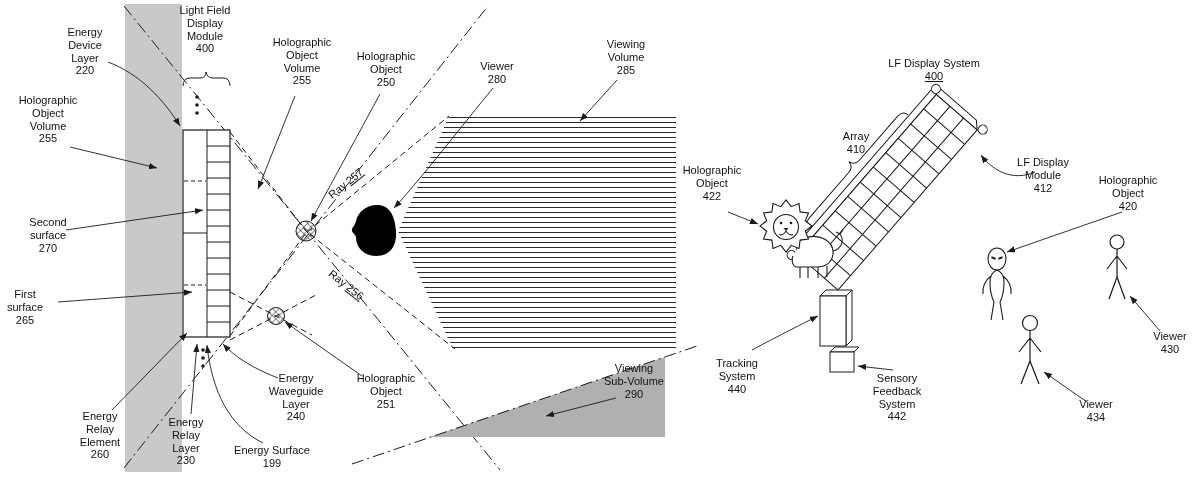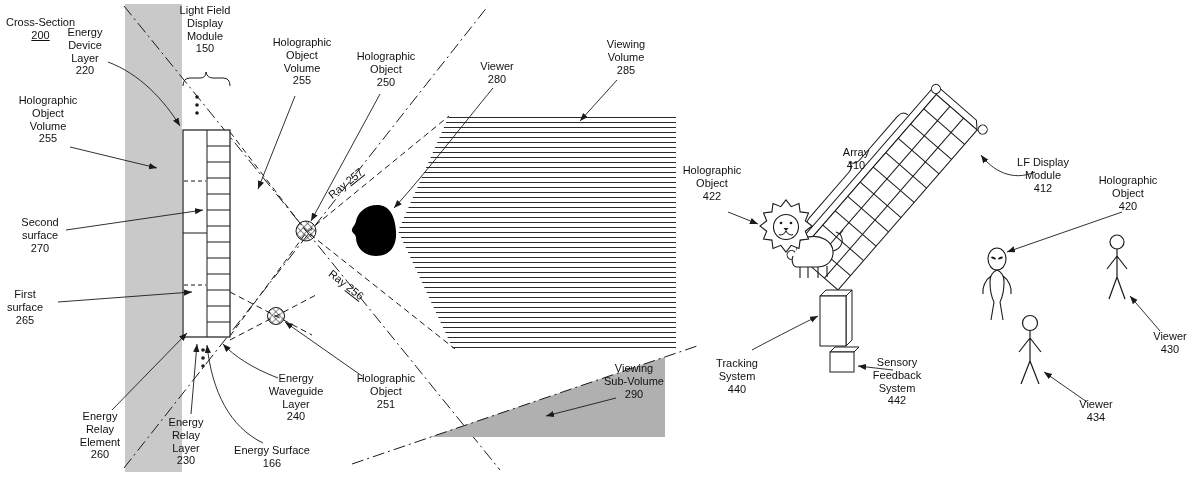--- a/index.html
+++ b/index.html
@@ -166,96 +166,96 @@
       <path d="M1035,172 C1012,182 992,170 981,155"></path>
       <path d="M1122,212 L1007,252"></path>
       <path d="M752,350 C780,335 804,323 818,316"></path>
       <path d="M893,370 L858,366"></path>
       <path d="M1160,331 L1130,296"></path>
       <path d="M1087,402 L1044,372"></path>
     </g>
   </g>
 </svg>
 
-<div class="label" style="left:6px;top:3px">
-  <span>Cross-Section</span>
-  <span class="num-line">200</span>
-</div>
 <div class="label c" style="left:85px;top:26px"><span>Energy
 Device
 Layer
 220</span></div>
 <div class="label c" style="left:205px;top:4px"><span>Light Field
 Display
 Module
-150</span></div>
+400</span></div>
 <div class="label c" style="left:302px;top:36px"><span>Holographic
 Object
 Volume
 255</span></div>
 <div class="label c" style="left:386px;top:50px"><span>Holographic
 Object
 250</span></div>
 <div class="label c" style="left:497px;top:60px"><span>Viewer
 280</span></div>
 <div class="label c" style="left:626px;top:38px"><span>Viewing
 Volume
 285</span></div>
 <div class="label c" style="left:48px;top:94px"><span>Holographic
 Object
 Volume
 255</span></div>
-<div class="label c" style="left:40px;top:216px"><span>Second
+<div class="label c" style="left:48px;top:216px"><span>Second
 surface
 270</span></div>
 <div class="label c" style="left:25px;top:288px"><span>First
 surface
 265</span></div>
 <div class="label c" style="left:100px;top:410px"><span>Energy
 Relay
 Element
 260</span></div>
 <div class="label c" style="left:186px;top:416px"><span>Energy
 Relay
 Layer
 230</span></div>
 <div class="label c" style="left:272px;top:444px"><span>Energy Surface
-166</span></div>
+199</span></div>
 <div class="label c" style="left:296px;top:372px"><span>Energy
 Waveguide
 Layer
 240</span></div>
 <div class="label c" style="left:386px;top:372px"><span>Holographic
 Object
 251</span></div>
 <div class="label ray rot-up" style="left:330px;top:190px">
   <span>Ray</span><span class="num">257</span>
 </div>
 <div class="label ray rot-dn" style="left:330px;top:266px">
   <span>Ray</span><span class="num">256</span>
 </div>
 <div class="label c" style="left:634px;top:362px"><span>Viewing
 Sub-Volume
 290</span></div>
 
-<div class="label c" style="left:856px;top:146px"><span>Array
+<div class="label c" style="left:934px;top:44px">
+  <span>LF Display System</span>
+  <span class="num-line">400</span>
+</div>
+<div class="label c" style="left:856px;top:130px"><span>Array
 410</span></div>
 <div class="label c" style="left:712px;top:164px"><span>Holographic
 Object
 422</span></div>
 <div class="label c" style="left:1043px;top:156px"><span>LF Display
 Module
 412</span></div>
 <div class="label c" style="left:1128px;top:174px"><span>Holographic
 Object
 420</span></div>
 <div class="label c" style="left:737px;top:357px"><span>Tracking
 System
 440</span></div>
-<div class="label c" style="left:897px;top:356px"><span>Sensory
+<div class="label c" style="left:897px;top:372px"><span>Sensory
 Feedback
 System
 442</span></div>
 <div class="label c" style="left:1170px;top:330px"><span>Viewer
 430</span></div>
 <div class="label c" style="left:1096px;top:398px"><span>Viewer
 434</span></div>
 
 </div>
 

